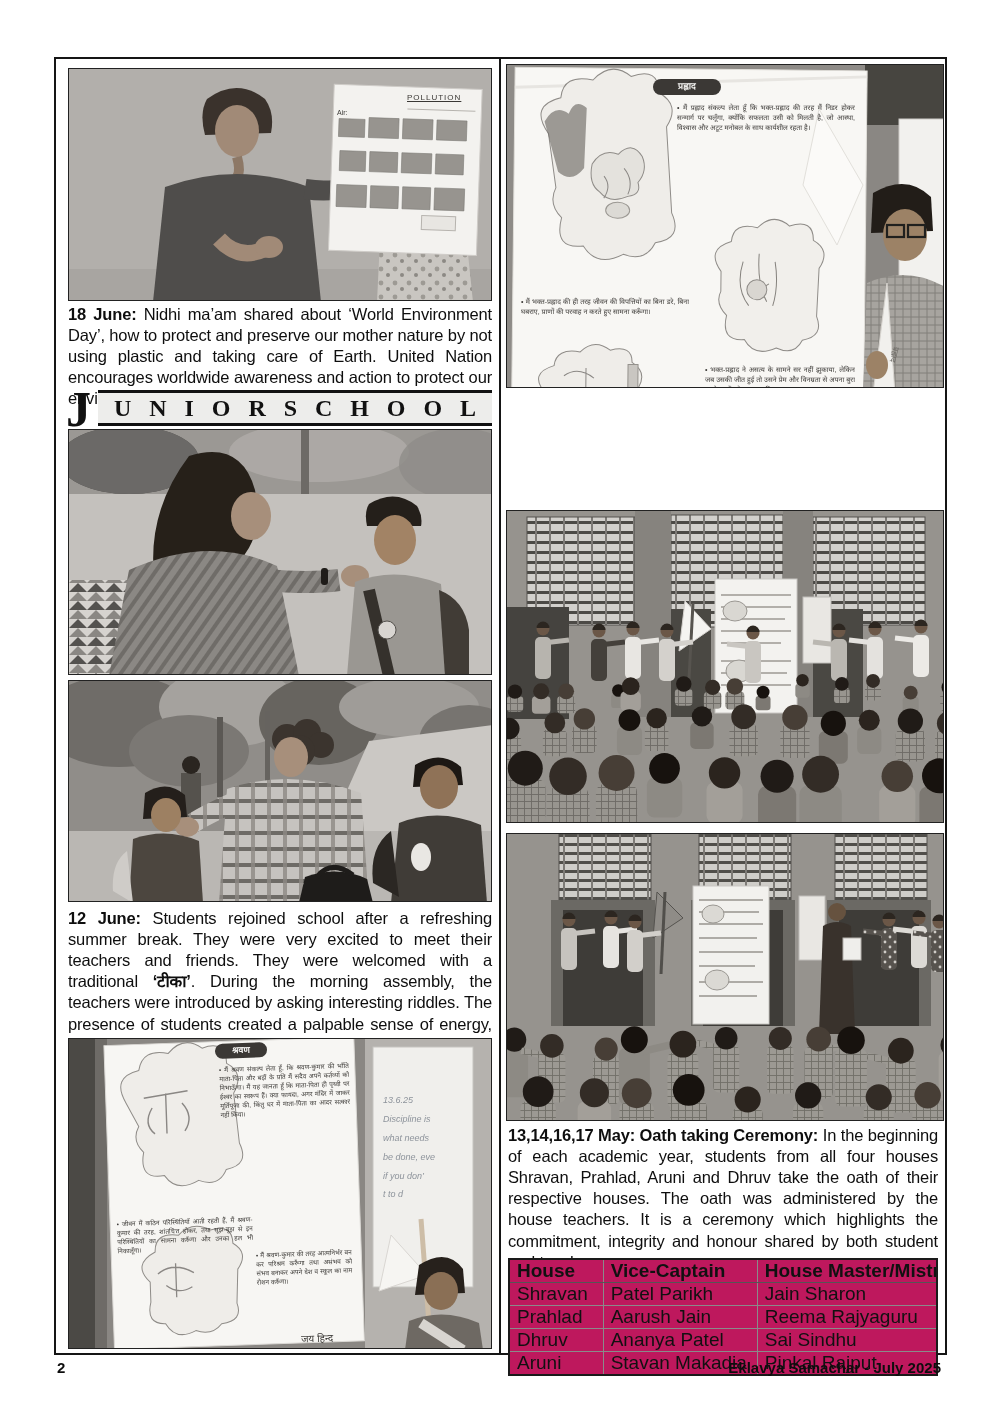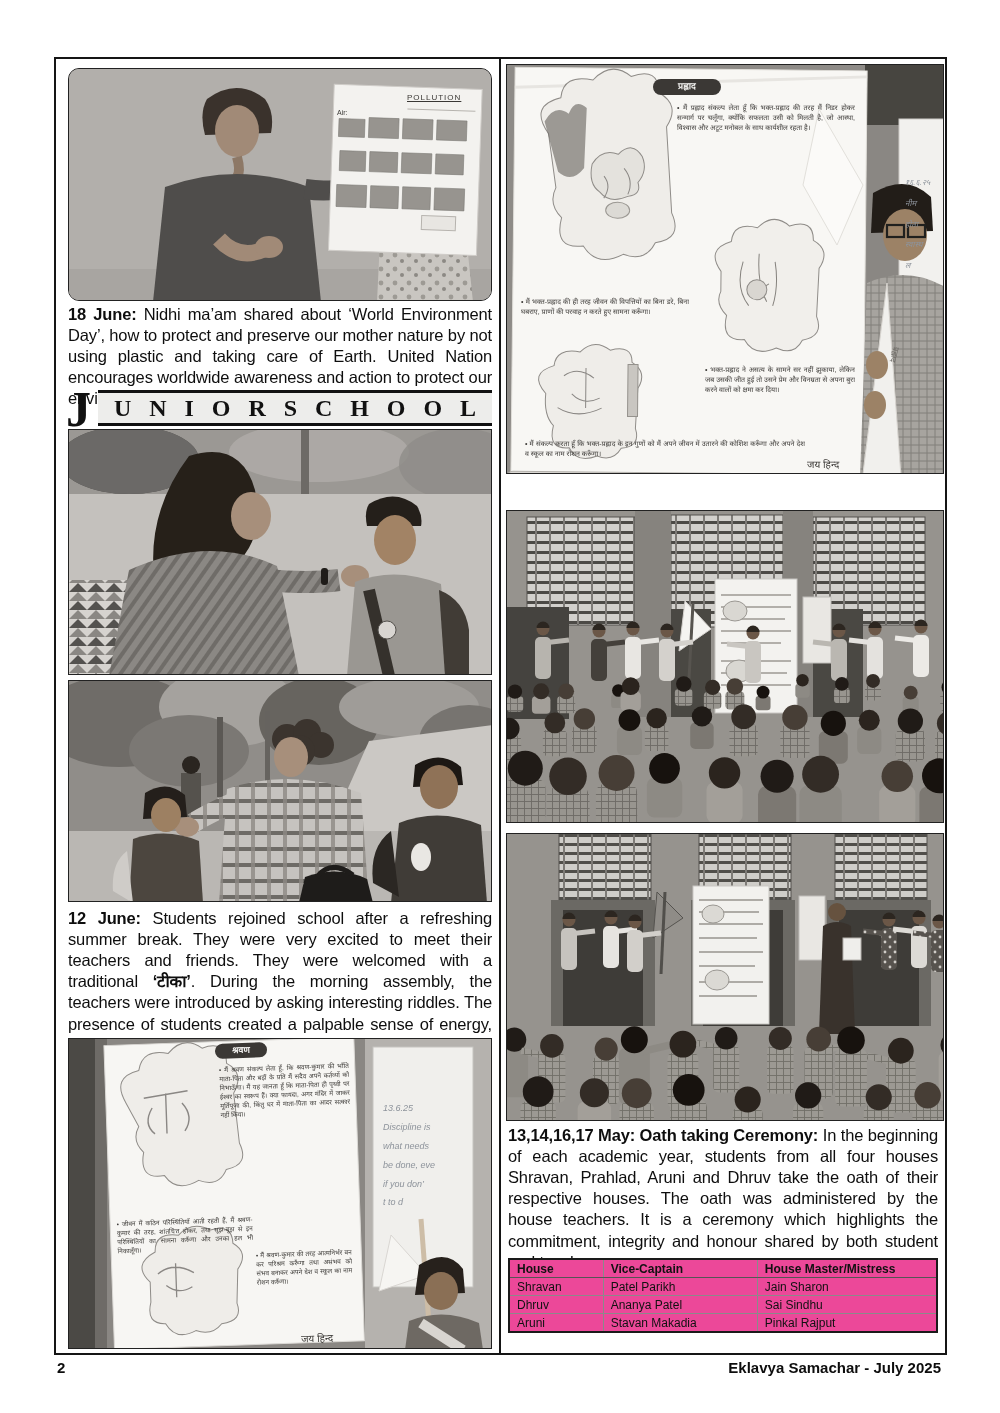--- a/index.html
+++ b/index.html
@@ -19,35 +19,35 @@
                font-family:"Liberation Serif",serif;font-weight:700;font-size:24px;height:30px;margin-top:1px;}
   
   .hbox{position:absolute;font-size:7px;line-height:1.4;color:#3c3a37;text-align:justify;overflow:hidden;}
   .hbox:before{content:"• ";}
   .hbadge{position:absolute;background:#3b3835;color:#f4f3f1;border-radius:8px;text-align:center;
           font-size:9px;line-height:15px;font-weight:700;overflow:hidden;}
   .hsign{position:absolute;font-size:10px;font-weight:400;color:#3c3a37;}
   .wboard{position:absolute;font-size:9px;line-height:2.1;color:#8d939b;font-style:italic;white-space:pre-line;overflow:hidden;}
   .tinylabel{position:absolute;color:#3a3835;}
   
-  .houses{position:absolute;border-collapse:collapse;table-layout:fixed;background:#ec4899;
-          border:2px solid #1a1a1a;font-size:12px;}
+  .houses{position:absolute;border-collapse:collapse;table-layout:fixed;background:#be185d;
+          border:2px solid #1a1a1a;font-size:19px;}
   .houses th,.houses td{border:1px solid #8a8a8a;padding:0 7px;height:17px;text-align:left;
           white-space:nowrap;overflow:hidden;}
   .houses th{font-weight:700;border-bottom:1.5px solid #555;}
   .footer{position:absolute;font-weight:700;font-size:15px;color:#0d0d0d;}
 </style>
 </head>
 <body>
 
 <div id="page">
   <div id="frame"></div>
   <div id="divider"></div>
 
-  <div class="photo" style="left:68px;top:68px;width:424px;height:233px;border-radius:11px;">
+  <div class="photo" style="left:68px;top:68px;width:424px;height:233px;">
     <svg width="424" height="233" viewBox="0 0 424 233">
       <rect width="424" height="233" fill="#b2afab"></rect>
       <rect y="200" width="424" height="33" fill="#a8a5a1"></rect>
 
       <path d="M138,30 q30,-22 58,0 q10,14 6,34 l-66,2 q-6,-22 2,-36z" fill="#3a322c"></path>
       <ellipse cx="168" cy="62" rx="22" ry="26" fill="#a18a77"></ellipse>
       <path d="M168,88 q4,14 0,20" stroke="#8d7866" stroke-width="10" fill="none"></path>
       <path d="M96,118 Q168,92 240,118 L252,233 L84,233 Z" fill="#4f4d4b"></path>
       <path d="M236,120 q40,6 58,-12" stroke="#4f4d4b" stroke-width="20" fill="none"></path>
       <ellipse cx="305" cy="96" rx="13" ry="16" fill="#a18a77"></ellipse>
@@ -234,29 +234,29 @@
       <path d="M350,226 q28,-18 44,4 l2,24 l-50,2 z" fill="#27211c"></path>
       <ellipse cx="372" cy="252" rx="17" ry="19" fill="#8a6f55"></ellipse>
       <path d="M340,282 Q374,268 410,284 L414,311 L336,311 Z" fill="#6e6963"></path>
       <path d="M352,284 L394,311" stroke="#d8d5d0" stroke-width="10"></path>
     </svg>
     <div class="hbadge" style="left:146px;top:4px;width:52px;height:15px;transform:rotate(-2deg);">श्रवण</div>
     <div class="hbox" style="left:152px;top:24px;width:130px;height:128px;font-size:6.5px;transform:rotate(-2deg);">मैं श्रवण संकल्प लेता हूँ, कि श्रवण-कुमार की भाँति माता-पिता और बड़ों के प्रति मैं सदैव अपने कर्तव्यों को निभाऊँगा। मैं यह जानता हूँ कि माता-पिता ही पृथ्वी पर ईश्वर का स्वरूप हैं। क्या फायदा, अगर मंदिर में जाकर मूर्तिपूजा की, किंतु घर में माता-पिता का आदर सत्कार नहीं किया।</div>
     <div class="hbox" style="left:48px;top:178px;width:136px;height:36px;font-size:6.5px;transform:rotate(-2deg);">जीवन में कठिन परिस्थितियाँ आती रहती हैं, मैं श्रवण-कुमार की तरह, शांतचित्त होकर, तथा सूझ-बूझ से इन परिस्थितियों का सामना करूँगा और उनका हल भी निकालूँगा।</div>
     <div class="hbox" style="left:188px;top:210px;width:96px;height:80px;font-size:6.5px;transform:rotate(-2deg);">मैं श्रवण-कुमार की तरह आत्मनिर्भर बन कर परिश्रम करूँगा तथा असंभव को संभव बनाकर अपने देश व स्कूल का नाम रोशन करूँगा।</div>
     <div class="hsign" style="left:232px;top:292px;transform:rotate(-2deg);">जय हिन्द</div>
-    <div class="wboard" style="left:314px;top:60px;width:86px;height:190px;">13.6.25
+    <div class="wboard" style="left:314px;top:52px;width:86px;height:190px;">13.6.25
 Discipline is
 what needs
 be done, eve
 if you don’
 t to d</div>
   </div>
 
-  <div class="photo" style="left:506px;top:64px;width:438px;height:410px;">
+  <div class="photo" style="left:506px;top:64px;width:438px;height:324px;">
     <svg width="438" height="440" viewBox="0 0 438 440">
       <defs>
         <pattern id="shirtE" width="8" height="8" patternUnits="userSpaceOnUse">
           <rect width="8" height="8" fill="#a7a49f"></rect>
             <path d="M0,4 H8 M4,0 V8" stroke="#827f7a" stroke-width="1"></path>
         </pattern>
       </defs>
       <rect width="438" height="440" fill="#8e8b87"></rect>
       <rect x="358" width="80" height="60" fill="#474540"></rect>
       <rect x="360" y="60" width="78" height="380" fill="#8a8蔵783"></rect>
@@ -294,25 +294,20 @@
       <path d="M380,218 L352,440 l44,0 z" fill="#f1f0ed" stroke="#d8d5d0"></path>
       <ellipse cx="370" cy="300" rx="11" ry="14" fill="#9c8266"></ellipse>
       <ellipse cx="368" cy="340" rx="11" ry="14" fill="#9c8266"></ellipse>
     </svg>
     <div class="hbadge" style="left:146px;top:14px;width:68px;height:16px;">प्रह्लाद</div>
     <div class="hbox" style="left:170px;top:38px;width:178px;height:146px;">मैं प्रह्लाद संकल्प लेता हूँ कि भक्त-प्रह्लाद की तरह मैं निडर होकर सन्मार्ग पर चलूँगा, क्योंकि सफलता उसी को मिलती है, जो आस्था, विश्वास और अटूट मनोबल के साथ कार्यशील रहता है।</div>
     <div class="hbox" style="left:14px;top:232px;width:168px;height:58px;">मैं भक्त-प्रह्लाद की ही तरह जीवन की विपत्तियों का बिना डरे, बिना घबराए, प्राणों की परवाह न करते हुए सामना करूँगा।</div>
     <div class="hbox" style="left:198px;top:300px;width:150px;height:72px;">भक्त-प्रह्लाद ने असत्य के सामने सर नहीं झुकाया, लेकिन जब उसकी जीत हुई तो उसने प्रेम और विनम्रता से अपना बुरा करने वालों को क्षमा कर दिया।</div>
     <div class="hbox" style="left:18px;top:374px;width:280px;height:32px;">मैं संकल्प करता हूँ कि भक्त-प्रह्लाद के इन गुणों को मैं अपने जीवन में उतारने की कोशिश करूँगा और अपने देश व स्कूल का नाम रोशन करूँगा।</div>
     <div class="hsign" style="left:300px;top:392px;">जय हिन्द</div>
-    <div class="wboard" style="left:398px;top:108px;width:38px;height:170px;font-size:8px;line-height:2.6;">१६.६.२५
-नीम
-होता
-स्वास्थ
-ल</div>
     <div style="position:absolute;left:368px;top:280px;width:16px;height:90px;font-size:8px;color:#6f6c68;
                 writing-mode:vertical-rl;transform:rotate(14deg);overflow:hidden;">प्रह्लाद</div>
   </div>
 
   <div class="photo" style="left:506px;top:510px;width:438px;height:313px;">
     <svg width="438" height="313" viewBox="0 0 438 313">
       <defs>
         <pattern id="latF" width="14" height="10" patternUnits="userSpaceOnUse">
           <rect width="14" height="10" fill="#d2d0cc"></rect>
           <rect y="0" width="14" height="3" fill="#4c4a46"></rect>
@@ -592,20 +587,25 @@
         <th>House Master/Mistress</th>
       </tr>
     </thead>
     <tbody>
       <tr>
         <td>Shravan</td>
         <td>Patel Parikh</td>
         <td>Jain Sharon</td>
       </tr>
       <tr>
+        <td>Prahlad</td>
+        <td>Aarush Jain</td>
+        <td>Reema Rajyaguru</td>
+      </tr>
+      <tr>
         <td>Dhruv</td>
         <td>Ananya Patel</td>
         <td>Sai Sindhu</td>
       </tr>
       <tr>
         <td>Aruni</td>
         <td>Stavan Makadia</td>
         <td>Pinkal Rajput</td>
       </tr>
     </tbody>

